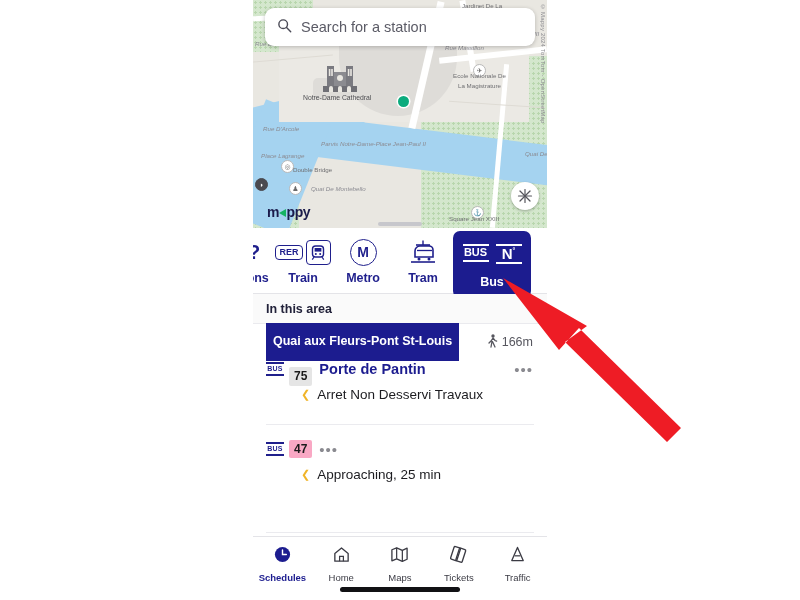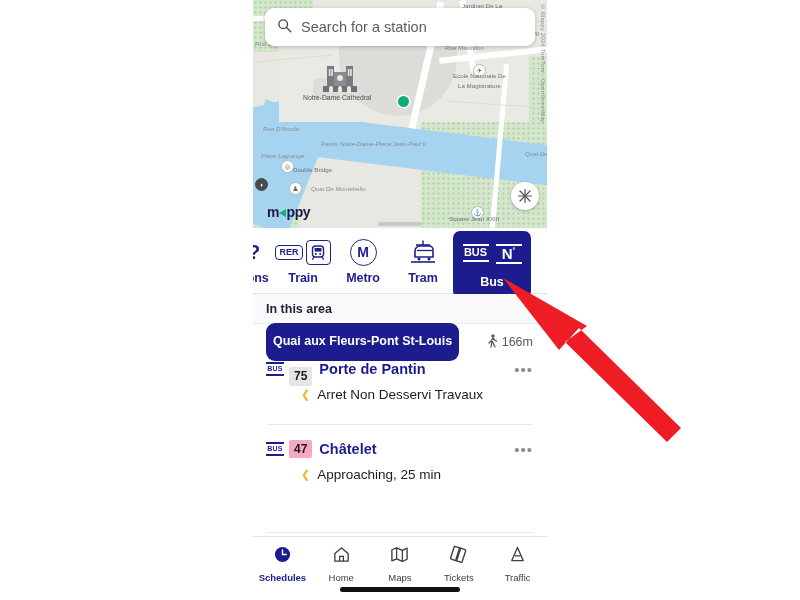--- a/index.html
+++ b/index.html
@@ -91,21 +91,21 @@
 
   
   #areahdr{position:absolute;left:0;top:66px;width:294px;height:30px;
      display:flex;align-items:center;padding-left:13px;box-sizing:border-box;
      font-size:12.5px;font-weight:bold;color:#22223a;
      border-bottom:1px solid #eaeaee;background:#fafafa;}
   .group{position:absolute;left:0;width:294px;}
   .stoprow{display:flex;align-items:center;justify-content:space-between;
      padding:0 14px 0 13px;height:28px;}
   .stopname{background:#1c1c8f;color:#ffffff;font-size:12.5px;font-weight:bold;
-     border-radius:9px;padding:11px 7px;line-height:1.25;}
+     border-radius:0;padding:11px 7px;line-height:1.25;}
   .dist{display:flex;align-items:center;gap:4px;font-size:12.5px;color:#57575f;}
   .linerow{display:flex;align-items:center;padding:0 14px 0 13px;height:26px;}
   .busmark{display:flex;flex-direction:column;align-items:center;
      margin-right:5px;}
   .busmark .bar{width:18px;height:2px;background:#1f1f8c;}
   .busmark .bt{font-size:7px;font-weight:bold;color:#1f1f8c;line-height:1.35;
      letter-spacing:.2px;}
   .lnum{font-size:12px;font-weight:bold;color:#1a1a1a;border-radius:2px;
      padding:2px 5px;line-height:1.2;margin-right:7px;}
   .dest{font-size:14.5px;font-weight:bold;color:#1c1c8f;flex:1;}
@@ -357,21 +357,20 @@
     <div class="sep" style="top:196px;"></div>
 
     <div class="group" style="top:208px;">
       <div class="linerow">
         <span class="busmark">
           <span class="bar"></span>
           <span class="bt">BUS</span>
           <span class="bar"></span>
         </span>
         <span class="lnum" id="ln1" style="background: rgb(249, 168, 196);">47</span>
-        <span class="dest">Châtelet</span>
         <span class="dots">•••</span>
       </div>
       <div class="statusrow">
         <span class="alerticon">❮</span>
         <span class="txt">Approaching, 25 min</span>
       </div>
     </div>
 
     <div class="sep" style="top:304px;"></div>
 

